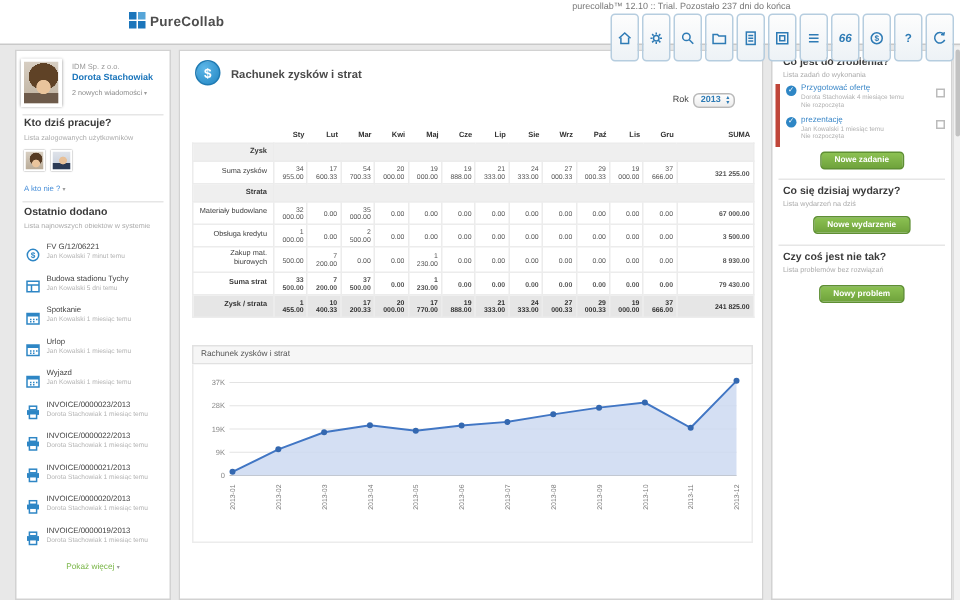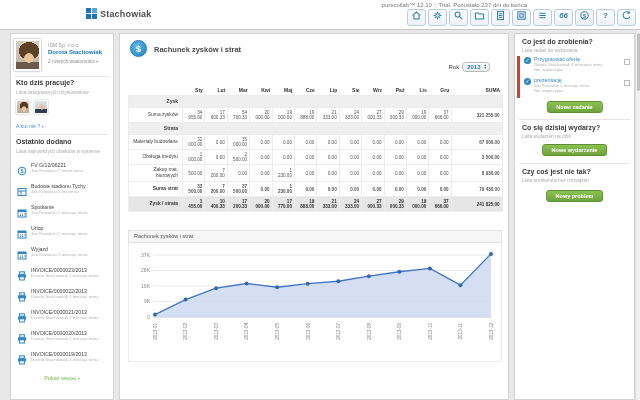--- a/index.html
+++ b/index.html
@@ -8,21 +8,21 @@
 
   
   .topbar { position:absolute; left:0; top:0; width:640px; height:30px; background:#fff; border-bottom:1px solid #c9c9c9; z-index:5; }
   .logo { position:absolute; left:86px; top:8px; display:flex; align-items:center; gap:3px; }
   .logo-grid { width:11px; height:11px; display:grid; grid-template-columns:1fr 1fr; grid-template-rows:1fr 1fr; gap:1px; }
   .logo-grid span { background:#1b75bb; }
   .logo-grid span:nth-child(2){ background:#56a5d8; }
   .logo-text { font-size:9px; font-weight:bold; color:#4d4d4d; letter-spacing:.2px; }
   .trial { position:absolute; top:2px; right:113px; font-size:6px; color:#787878; }
   .toolbar { position:absolute; top:9px; right:4px; display:flex; gap:2px; }
-  .tbtn { width:19px; height:17px; border:1px solid #b6cddf; border-radius:3px; background:linear-gradient(#fdfdfd,#edf2f6); display:flex; justify-content:center; cursor:pointer; }
+  .tbtn { width:19px; height:32px; border:1px solid #b6cddf; border-radius:3px; background:linear-gradient(#fdfdfd,#edf2f6); display:flex; align-items:center; justify-content:center; cursor:pointer; }
   .tbtn svg { width:11px; height:11px; stroke:#2e7bb5; fill:none; stroke-width:1.1; }
 
   
   .card { position:absolute; background:#fff; border:1px solid #d2d2d2; top:33px; height:367px; }
   #sidebar { left:10px;  width:104px; }
   #main    { left:119px; width:390px; }
   #panel   { left:514px; width:121px; }
   .scrolltrack { position:absolute; right:0; top:31px; width:5px; height:369px; background:#f1f1f1; border-left:1px solid #ddd; }
   .scrollthumb { position:absolute; left:1px; top:2px; width:3px; height:58px; background:#c2c2c2; border-radius:2px; }
 
@@ -101,21 +101,21 @@
 <body>
 
 <div class="topbar">
   <div class="logo">
     <div class="logo-grid">
         <span></span>
         <span></span>
         <span></span>
         <span></span>
       </div>
-    <div class="logo-text">Stachowiak</div>
+    <div class="logo-text">PureCollab</div>
   </div>
   <div class="trial">purecollab™ 12.10 :: Trial. Pozostało 237 dni do końca</div>
   <div class="toolbar">
     <div class="tbtn">
         <svg viewBox="0 0 12 12">
           <path d="M1.8 6 L6 2.2 L10.2 6"></path>
           <path d="M3.2 5.4 V9.8 H8.8 V5.4"></path>
         </svg>
       </div>
     <div class="tbtn">

